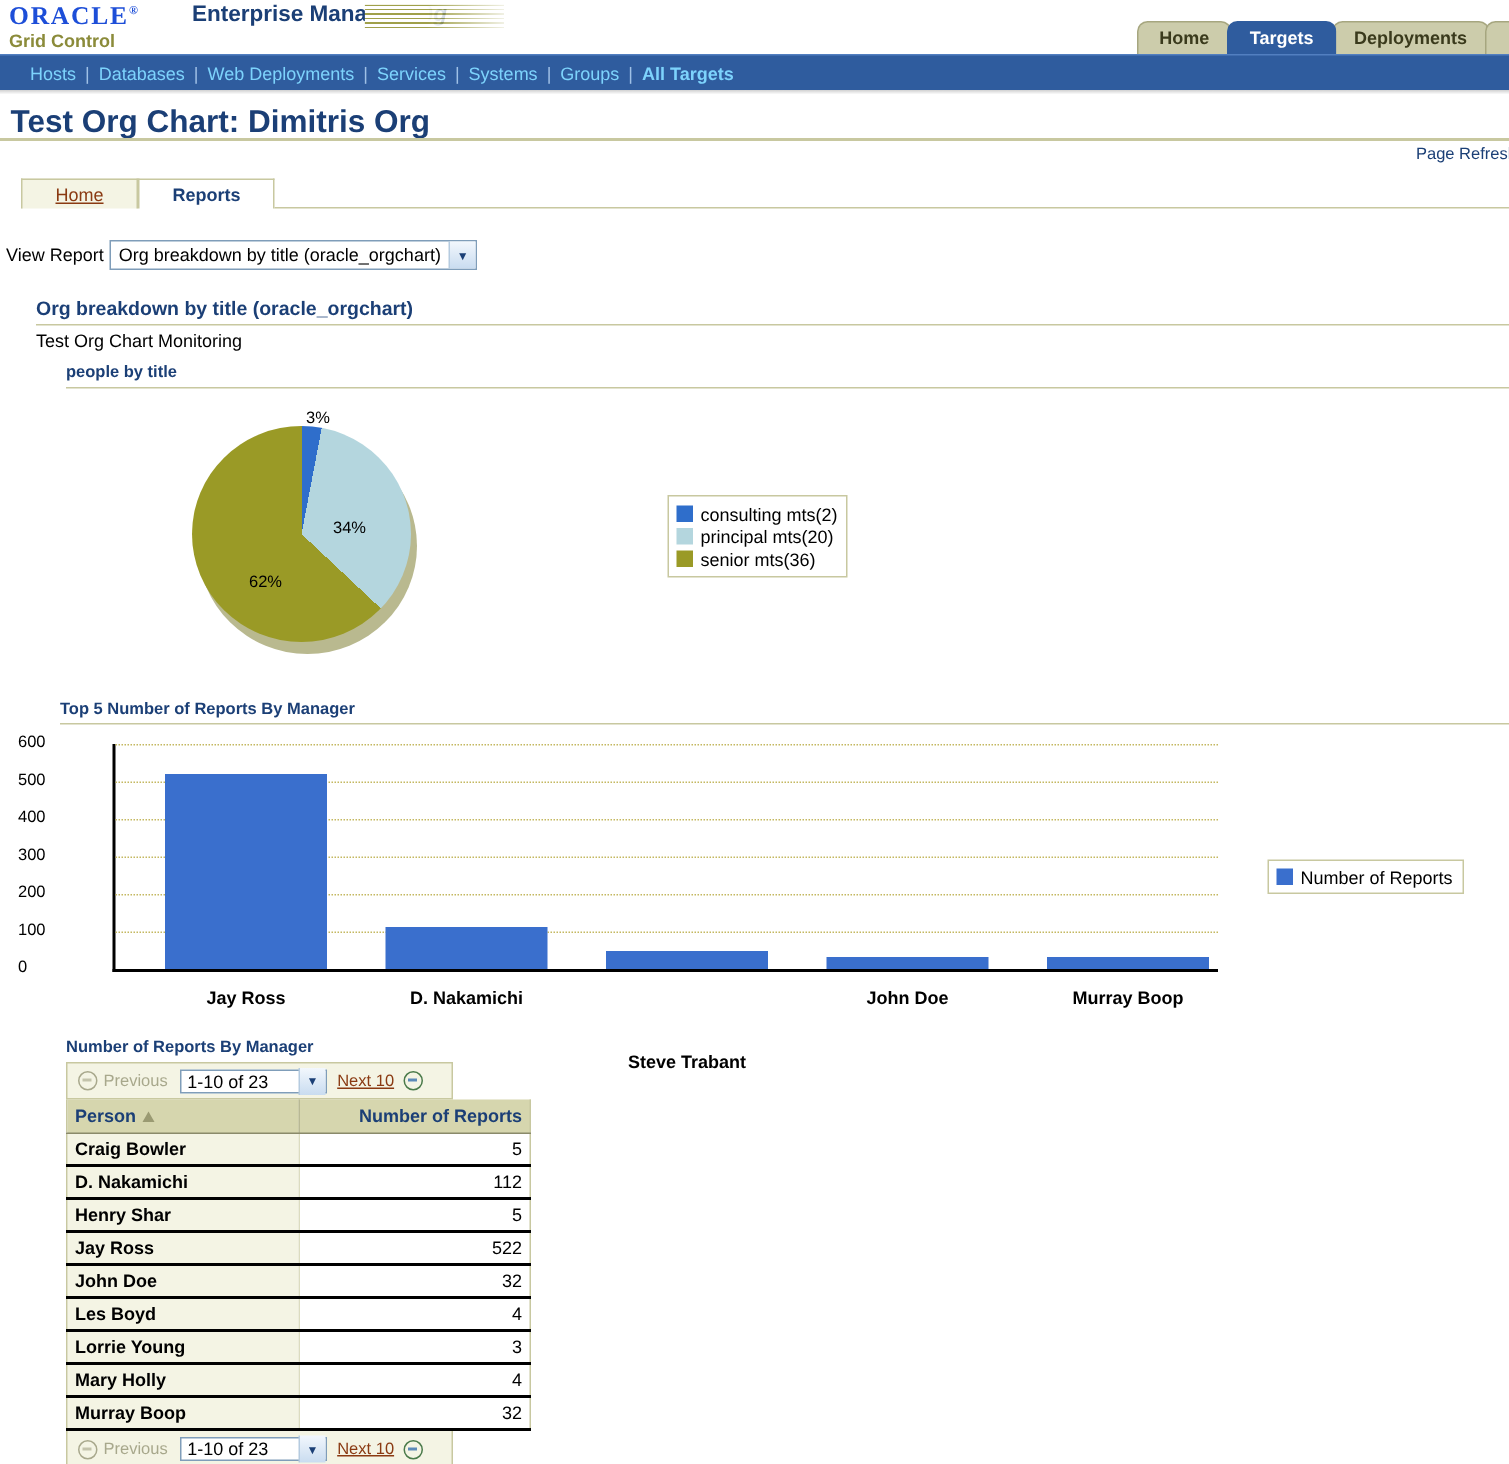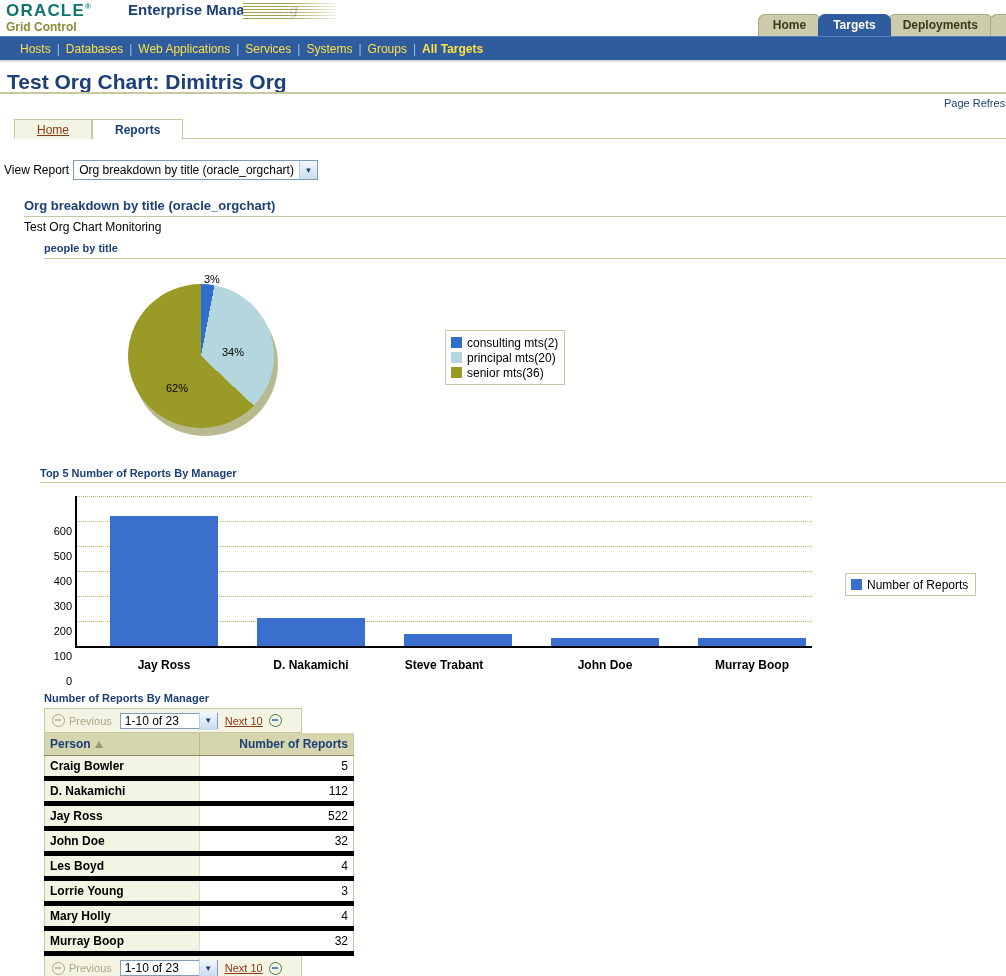--- a/index.html
+++ b/index.html
@@ -9,23 +9,23 @@
     font-family:"Liberation Sans", sans-serif;
     font-size:11px;
     color:#000000;
     overflow:hidden;
     position:relative;
   }
   
   .brand-bar{position:relative;height:36px;}
   .oracle-logo{
     position:absolute;left:6px;top:1px;
-    font-family:Liberation Sans, sans-serif;
+    font-family:Liberation Serif, serif;
     font-weight:bold;font-size:17px;letter-spacing:1.2px;
-    color:#0f766e;
+    color:#1d4ed8;
   }
   .oracle-reg{font-size:8px;vertical-align:super;}
   .em-title{
     position:absolute;left:128px;top:1px;
     font-weight:bold;font-size:15px;color:#1b3f76;
     white-space:nowrap;
   }
   .em-title i{font-style:italic;}
   .grid-control{
     position:absolute;left:6px;top:20px;
@@ -74,21 +74,21 @@
     background:#2f5c9e;
     border-top:1px solid #527fc0;
     box-sizing:border-box;
   }
   .nav-inner{
     position:absolute;left:14px;top:0;height:24px;
     display:flex;align-items:center;
     color:#ffffff;font-size:12px;
     white-space:nowrap;
   }
-  .nav-link{color:#fde047;text-decoration:none;padding:0 6px;}
+  .nav-link{color:#7dd3fc;text-decoration:none;padding:0 6px;}
   .nav-link.sel{font-weight:bold;}
   .nav-sep{color:#9fc0e6;}
   .nav-shadow{
     position:absolute;left:0;top:60px;width:1006px;height:3px;
     background:linear-gradient(to bottom,rgba(0,0,0,0.18),rgba(0,0,0,0));
   }
   
   .page-title{
     position:absolute;left:7px;top:70px;
     font-size:21px;font-weight:bold;color:#1b3f76;
@@ -205,24 +205,23 @@
     position:absolute;left:35px;top:8px;width:735px;height:150px;
     border-left:2px solid #000;
     border-bottom:2px solid #000;
     box-sizing:content-box;
   }
   .bc-grid{
     position:absolute;left:0;width:735px;height:0;
     border-top:1px dotted #c4b860;
   }
   .bc-ytick{
-    position:absolute;right:740px;width:32px;
-    text-align:right;font-size:11px;color:#000;
+    position:absolute;right:768px;width:32px;
+    font-size:11px;color:#000;
     transform:translateY(-7px);
-    margin-top:36px;
   }
   .bc-bar{
     position:absolute;bottom:0;background:#3a6fcd;
   }
   .bc-xlabel{
     position:absolute;top:162px;
     text-align:center;font-size:12px;font-weight:bold;color:#000;
   }
   .bar-legend{
     position:absolute;left:845px;top:573px;
@@ -282,21 +281,21 @@
     border-right:1px solid #b8b894;
     border-bottom:1px solid #8a8a6a;
     white-space:nowrap;
   }
   table.data th.num{text-align:right;border-right:none;}
   table.data td{
     font-size:12px;
     padding:1px 5px;
     height:18px;
     border-right:1px solid #dcdcc0;
-    border-bottom:5px solid #000000;
+    border-bottom:2px solid #000000;
   }
   table.data td.name{font-weight:bold;background:#f4f4e4;}
   table.data td.num{text-align:right;background:#ffffff;border-right:none;}
   .sort-arrow{
     display:inline-block;width:0;height:0;margin-left:4px;
     border-left:4px solid transparent;
     border-right:4px solid transparent;
     border-bottom:7px solid #9a9a72;
     vertical-align:middle;
   }
@@ -317,21 +316,21 @@
   <div class="gtab">Deployments</div>
   <div class="gtab clipped"></div>
 </div>
 
 <div class="nav-bar">
   <div class="nav-inner">
     <a class="nav-link" href="#">Hosts</a>
     <span class="nav-sep">|</span>
     <a class="nav-link" href="#">Databases</a>
     <span class="nav-sep">|</span>
-    <a class="nav-link" href="#">Web Applications</a>
+    <a class="nav-link" href="#">Web Deployments</a>
     <span class="nav-sep">|</span>
     <a class="nav-link" href="#">Services</a>
     <span class="nav-sep">|</span>
     <a class="nav-link" href="#">Systems</a>
     <span class="nav-sep">|</span>
     <a class="nav-link" href="#">Groups</a>
     <span class="nav-sep">|</span>
     <a class="nav-link sel" href="#">All Targets</a>
   </div>
 </div>
@@ -407,21 +406,21 @@
     <div class="bc-ytick" style="top:0px;">600</div>
 
     <div class="bc-bar" style="left:33px;width:108px;height:130.5px;"></div>
     <div class="bc-bar" style="left:180px;width:108px;height:28px;"></div>
     <div class="bc-bar" style="left:327px;width:108px;height:12.5px;"></div>
     <div class="bc-bar" style="left:474px;width:108px;height:8px;"></div>
     <div class="bc-bar" style="left:621px;width:108px;height:8px;"></div>
 
     <div class="bc-xlabel" style="left:33px;width:108px;">Jay Ross</div>
     <div class="bc-xlabel" style="left:180px;width:108px;">D. Nakamichi</div>
-    <div class="bc-xlabel" style="left:313px;width:108px;">Steve Trabant</div>
+    <div class="bc-xlabel" style="left:327px;width:108px;margin-top:43px;">Steve Trabant</div>
     <div class="bc-xlabel" style="left:474px;width:108px;">John Doe</div>
     <div class="bc-xlabel" style="left:621px;width:108px;">Murray Boop</div>
   </div>
 </div>
 
 <div class="bar-legend">
   <div class="leg-row">
     <span class="leg-swatch" style="background:#3a6fcd;"></span>
     <span>Number of Reports</span>
   </div>
@@ -456,20 +455,24 @@
     <tbody>
       <tr>
         <td class="name">Craig Bowler</td>
         <td class="num">5</td>
       </tr>
       <tr>
         <td class="name">D. Nakamichi</td>
         <td class="num">112</td>
       </tr>
       <tr>
+        <td class="name">Henry Shar</td>
+        <td class="num">5</td>
+      </tr>
+      <tr>
         <td class="name">Jay Ross</td>
         <td class="num">522</td>
       </tr>
       <tr>
         <td class="name">John Doe</td>
         <td class="num">32</td>
       </tr>
       <tr>
         <td class="name">Les Boyd</td>
         <td class="num">4</td>

